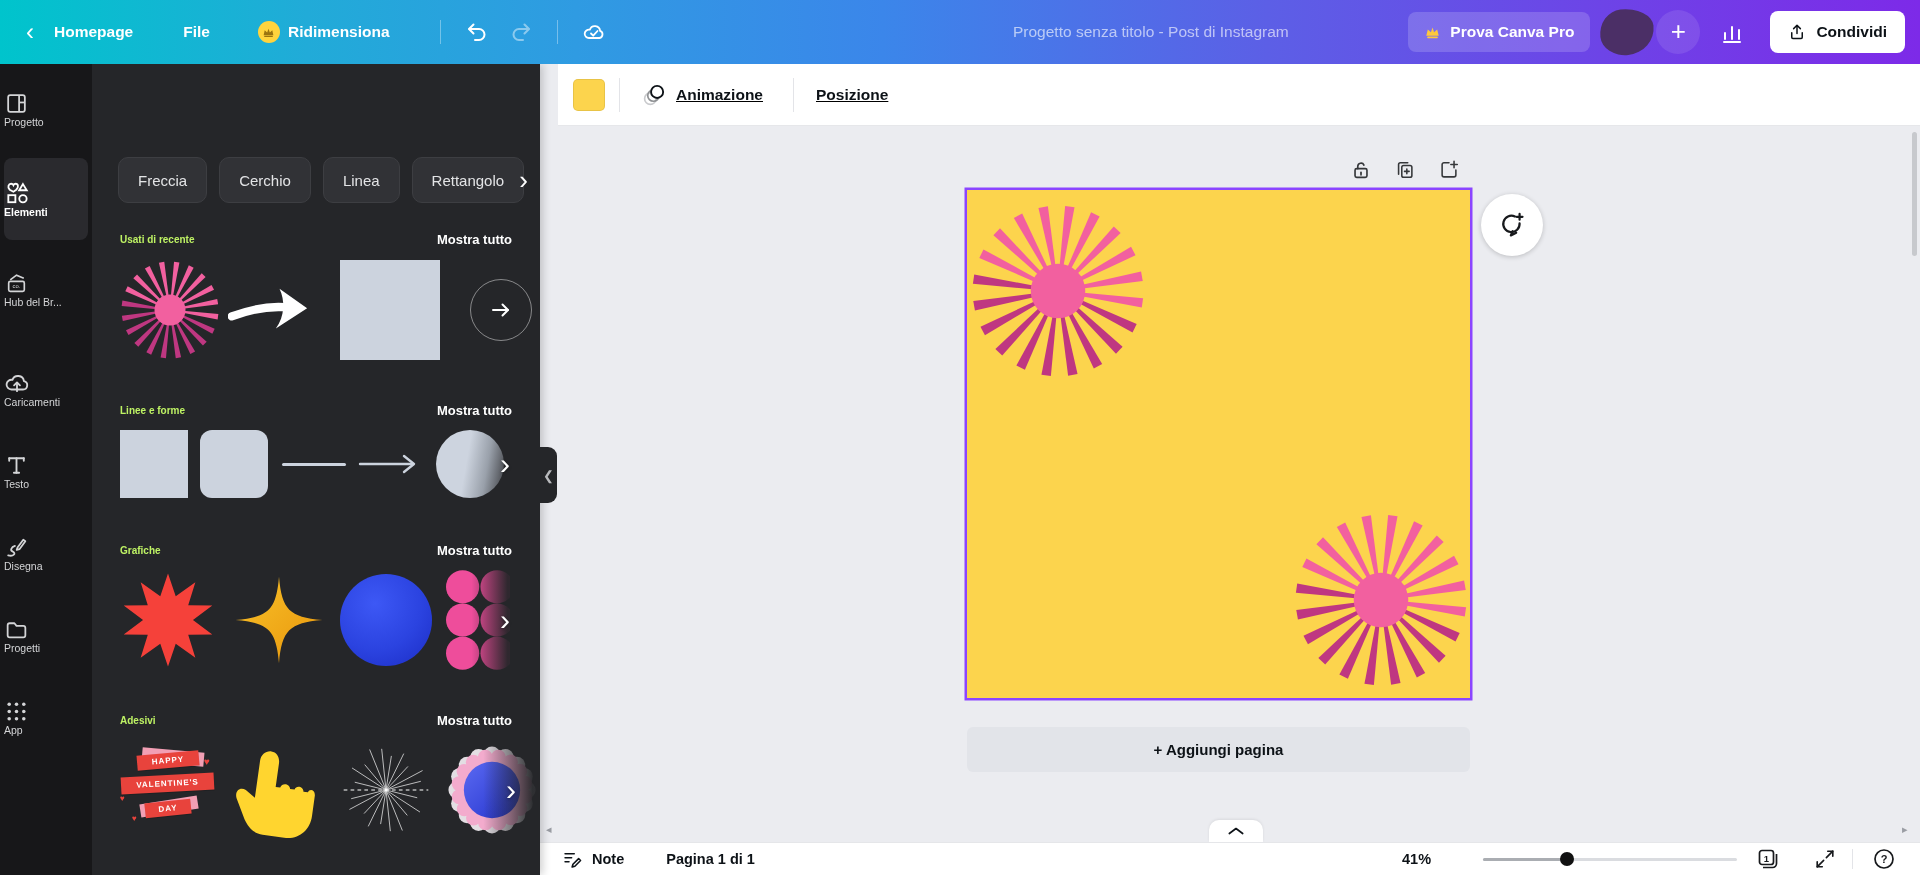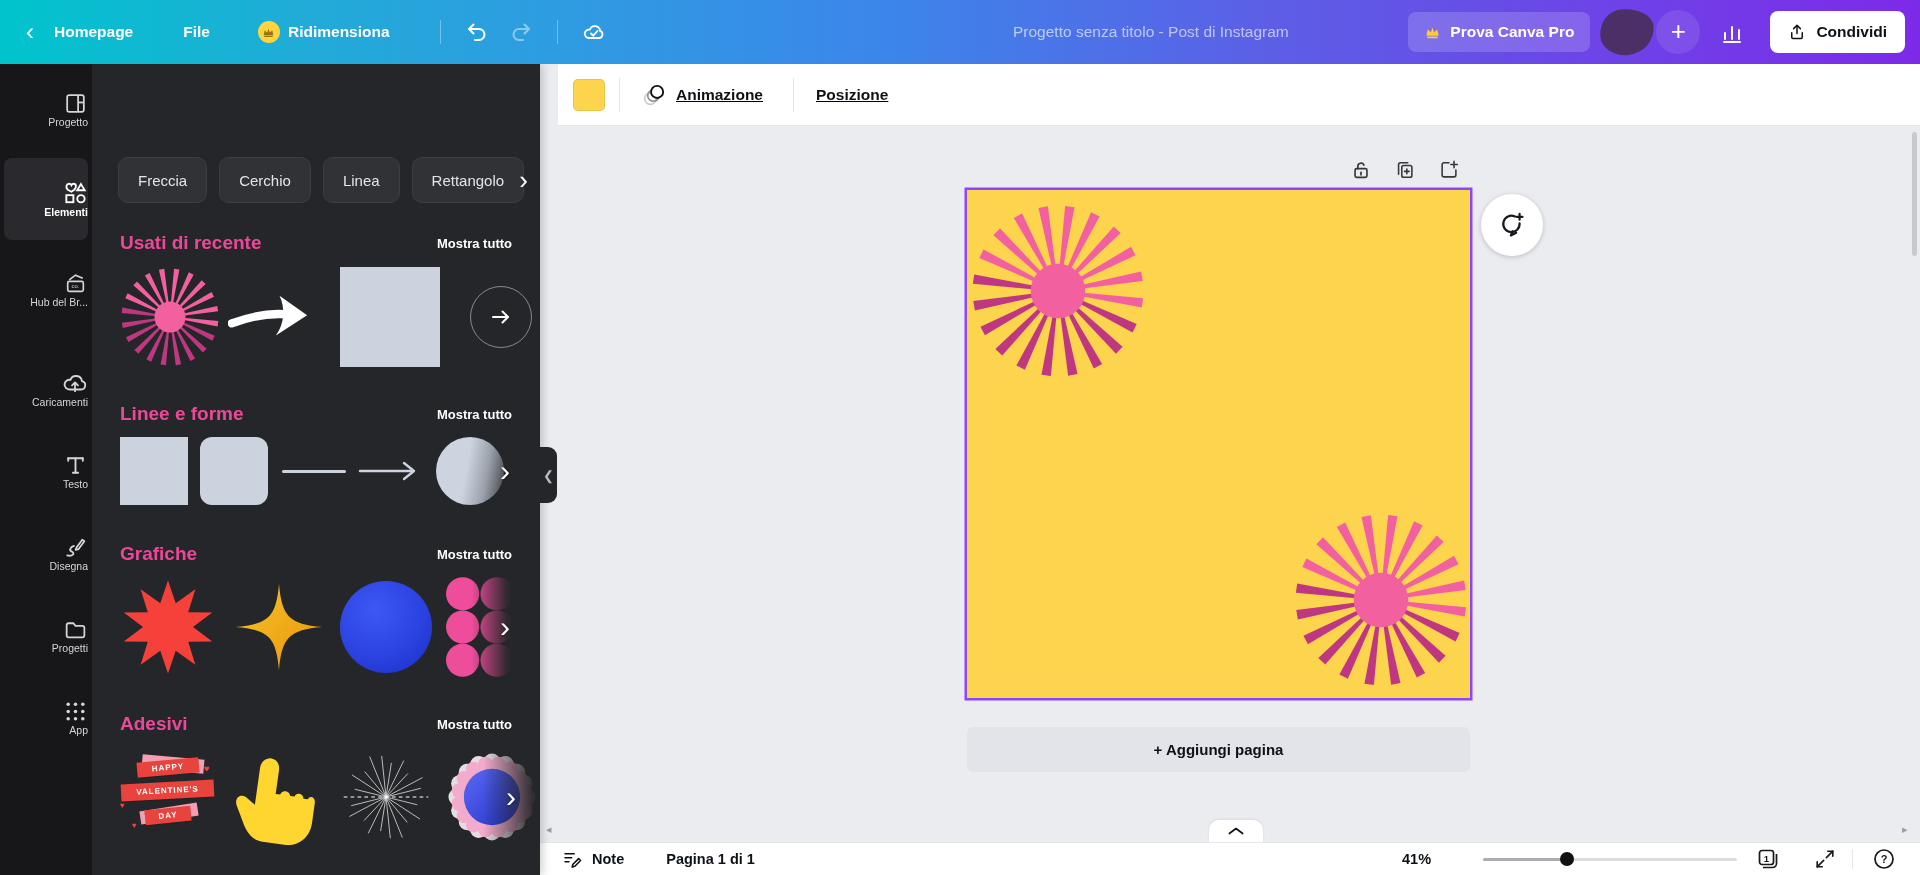--- a/index.html
+++ b/index.html
@@ -26,21 +26,21 @@
     padding:0 16px; font-size:15.5px; font-weight:700; cursor:pointer; }
   .avatar { width:54px; height:46px; background:#4b2f66; border-radius:42% 58% 52% 48% / 55% 42% 58% 45%; transform:rotate(-6deg); cursor:pointer; }
   .plus-wrap { width:44px; height:44px; border-radius:50%; background:rgba(255,255,255,.10); display:flex; align-items:center; justify-content:center; cursor:pointer; margin-left:-8px; }
   .plus-glyph { font-size:26px; font-weight:400; line-height:1; margin-top:-2px; }
   .share-btn { height:42px; background:#fff; border-radius:8px; display:flex; align-items:center; gap:10px; padding:0 18px;
     color:#0d1217; font-size:15.5px; font-weight:700; cursor:pointer; margin-left:6px; }
 
   
   .rail { position:absolute; left:0; top:64px; width:92px; height:811px; background:#171719; z-index:20;
     display:flex; flex-direction:column; align-items:center; padding-top:12px; }
-  .rail-item { width:84px; min-height:66px; border-radius:8px; display:flex; flex-direction:column; align-items:flex-end;
+  .rail-item { width:84px; min-height:66px; border-radius:8px; display:flex; flex-direction:column; align-items:flex-start;
     justify-content:center; margin-bottom:16px; cursor:pointer; color:#d4d5d7; }
   .rail-item svg { display:block; }
   .rail-label { font-size:10.5px; max-width:88px; overflow:hidden; white-space:nowrap; }
   .rail-item.active { background:#2a2a2e; color:#fff; min-height:82px; }
   .rail-item.active .rail-label { font-weight:700; }
   .gap-extra { margin-top:18px; }
 
   
   .panel { position:absolute; left:92px; top:64px; width:448px; height:811px; background:#252629; z-index:15;
     overflow:hidden; box-shadow:3px 0 8px rgba(0,0,0,.18); }
@@ -48,21 +48,21 @@
     display:flex; align-items:center; padding:0 14px; gap:10px; }
   .search-box input { border:none; outline:none; flex:1; font-size:15px; font-family:"Liberation Sans",sans-serif; color:#27292c; }
   .search-box input::placeholder { color:#82868c; }
   .chips { position:absolute; left:26px; top:93px; width:400px; display:flex; gap:12px; }
   .chip { height:46px; border-radius:10px; background:#313236; border:1px solid #3d3e42; color:#e3e4e6; font-size:15px;
     display:flex; align-items:center; padding:0 19px; cursor:pointer; white-space:nowrap; }
   .chips-chev { position:absolute; right:-10px; top:8px; color:#fff; font-size:26px; font-weight:400; cursor:pointer; }
 
   .sec { position:absolute; left:28px; width:392px; }
   .sec-head { display:flex; justify-content:space-between; align-items:center; }
-  .sec-title { color:#ec4899; font-size:19px; font-weight:700;text-align:center; }
+  .sec-title { color:#bef264; font-size:10px; font-weight:700;text-align:center; }
   .sec-link { color:#fff; font-size:13px; font-weight:700; cursor:pointer; }
   .thumbs { display:flex; align-items:center; margin-top:12px; position:relative; }
   .th { cursor:pointer; position:relative; flex:none; }
   .gray-sq { background:#ccd3de; }
   .round-sq { background:#ccd3de; border-radius:12px; }
   .line-th { width:64px; height:3px; background:#ccd3de; border-radius:2px; }
   .row-chev { position:absolute; right:2px; top:50%; transform:translateY(-50%); color:#fff; font-size:30px; font-weight:400;
     cursor:pointer; text-shadow:0 1px 3px rgba(0,0,0,.4); z-index:4; }
   .arrow-btn { position:absolute; right:-20px; top:50%; transform:translateY(-50%); width:62px; height:62px; border-radius:50%;
     border:1.5px solid rgba(255,255,255,.45); display:flex; align-items:center; justify-content:center; cursor:pointer; z-index:4; }

